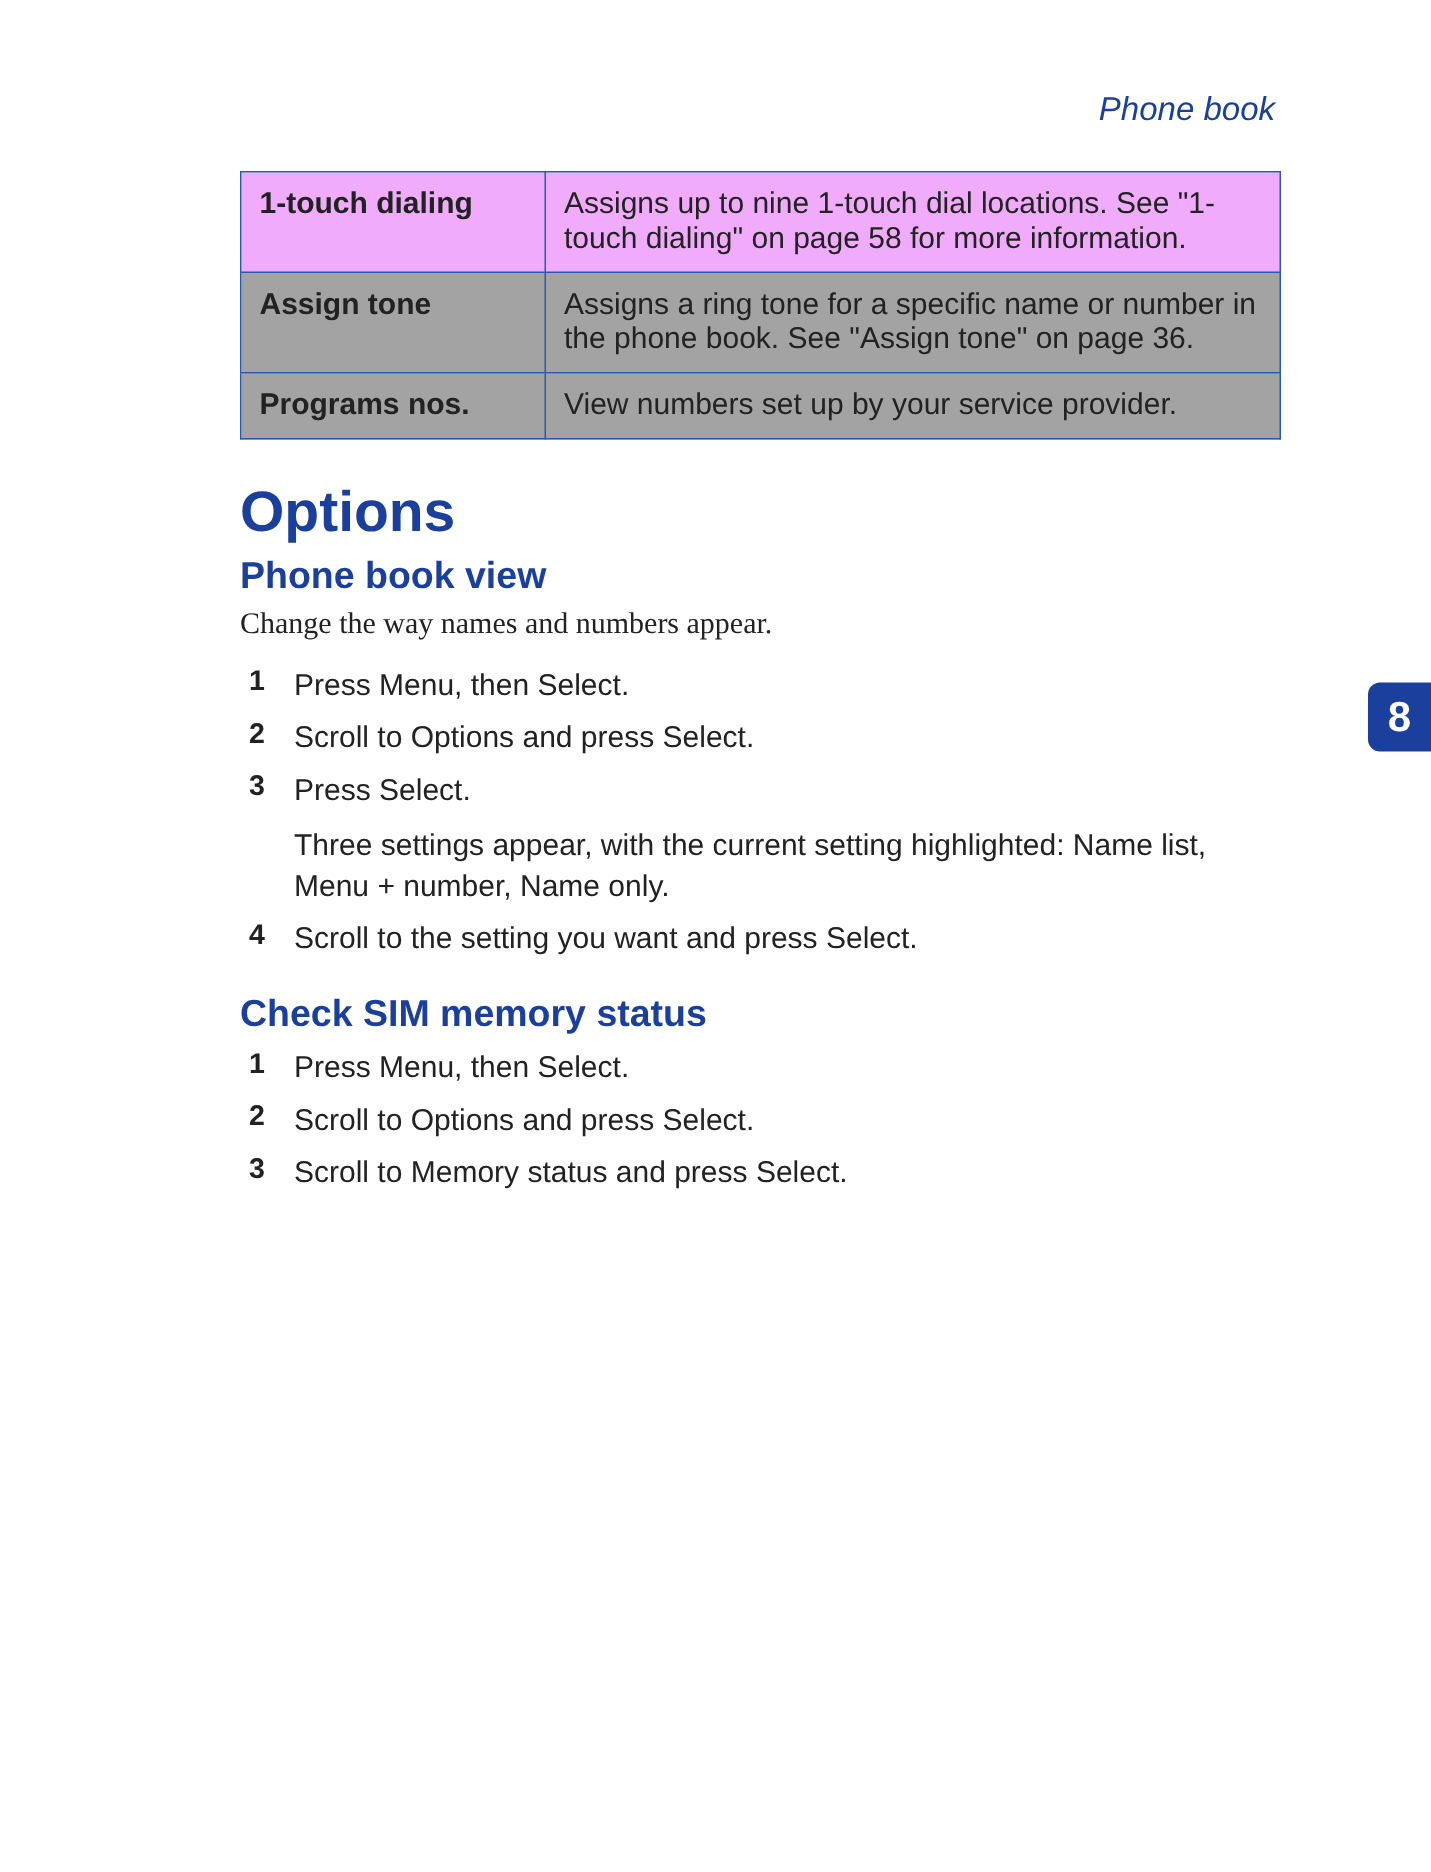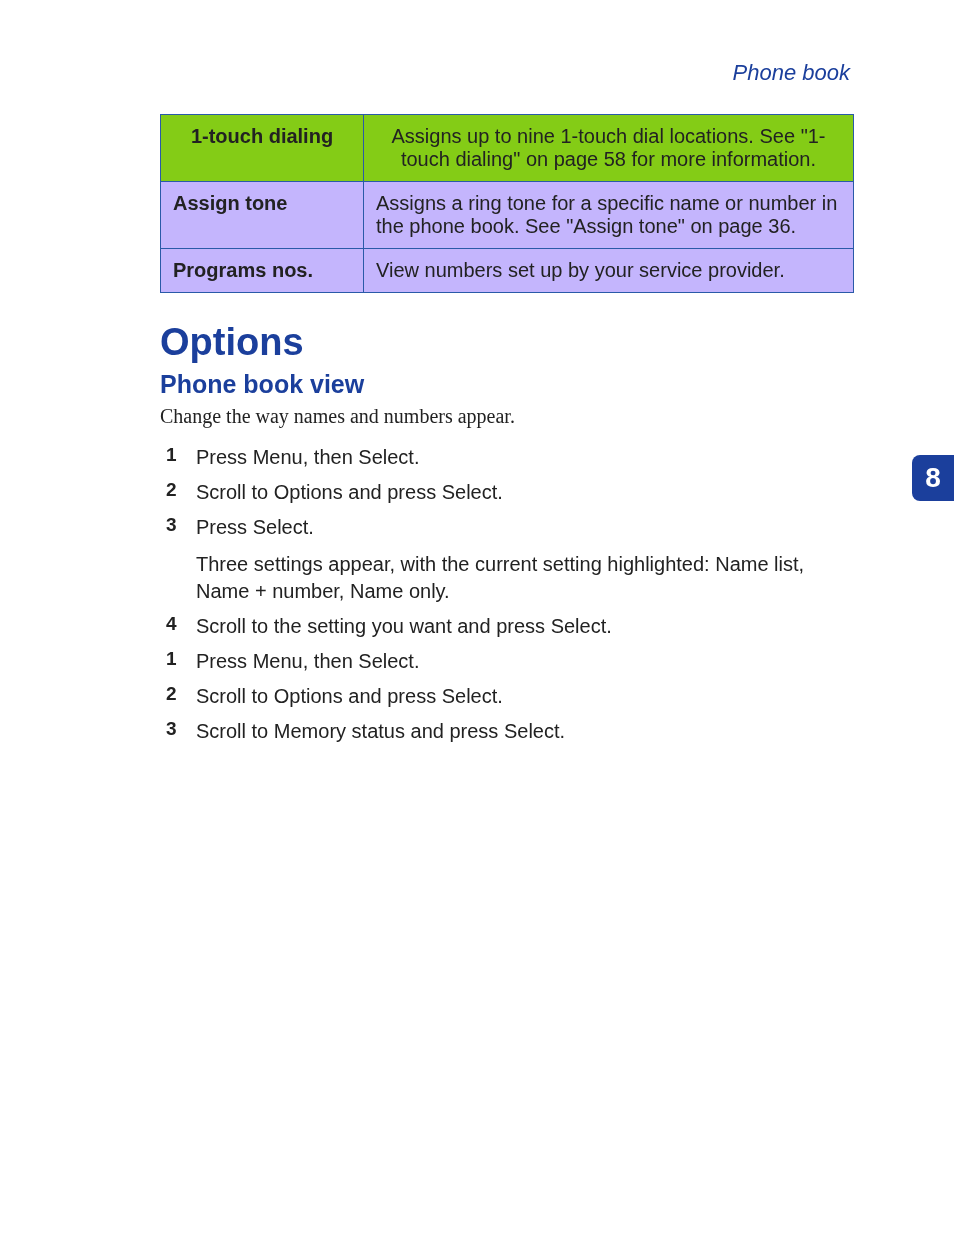--- a/index.html
+++ b/index.html
@@ -36,22 +36,22 @@
   }
   table.feature-table td {
     border: 1px solid #2a5aa8;
     padding: 10px 12px;
     vertical-align: top;
   }
   table.feature-table td.label {
     font-weight: 600;
     width: 178px;
   }
-  tr.tint td { background: #84cc16; text-align: center; }
-  tr.plain td { background: #c4b5fd; }
+  tr.tint td { background: #f0abfc; }
+  tr.plain td { background: #a3a3a3; }
   .h1 {
     color: #1b3f9c;
     font-size: 38px;
     font-weight: 600;
     margin-top: 28px;
     margin-bottom: 4px;
   }
   .h2 {
     color: #1b3f9c;
     font-size: 25px;
@@ -150,28 +150,29 @@
       <div class="step">
         <div class="num">1</div>
         <div class="txt"><span>Press <span class="bold">Menu</span>, then <span class="bold">Select</span>.</span></div>
       </div>
       <div class="step">
         <div class="num">2</div>
         <div class="txt"><span>Scroll to <span class="bold">Options</span> and press <span class="bold">Select</span>.</span></div>
       </div>
       <div class="step">
         <div class="num">3</div>
-        <div class="txt"><span>Press <span class="bold">Select</span>.</span><div class="sub"><span>Three settings appear, with the current setting highlighted: <span class="bold">Name list</span>, <span class="bold">Name + number</span>, <span class="bold">Name only</span>.</span></div></div>
+        <div class="txt"><span>Press <span class="bold">Select</span>.</span><div class="sub"><span>Three settings appear, with the current setting highlighted: <span class="bold">Name list</span>, <span class="bold">Menu + number</span>, <span class="bold">Name only</span>.</span></div></div>
       </div>
       <div class="step">
         <div class="num">4</div>
         <div class="txt"><span>Scroll to the setting you want and press <span class="bold">Select</span>.</span></div>
       </div>
     </div>
 
+  <div class="h2 spaced">Check SIM memory status</div>
   <div class="step-list" id="sim-steps">
       <div class="step">
         <div class="num">1</div>
         <div class="txt"><span>Press <span class="bold">Menu</span>, then <span class="bold">Select</span>.</span></div>
       </div>
       <div class="step">
         <div class="num">2</div>
         <div class="txt"><span>Scroll to <span class="bold">Options</span> and press <span class="bold">Select</span>.</span></div>
       </div>
       <div class="step">

